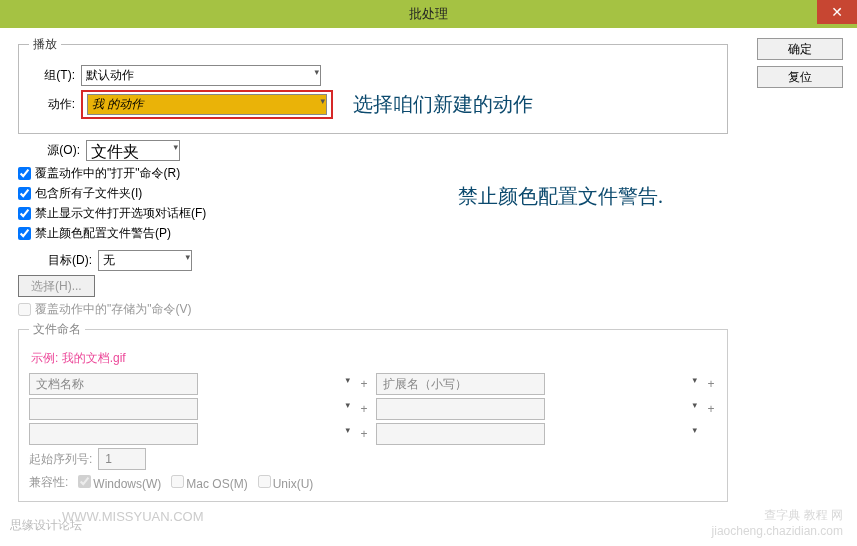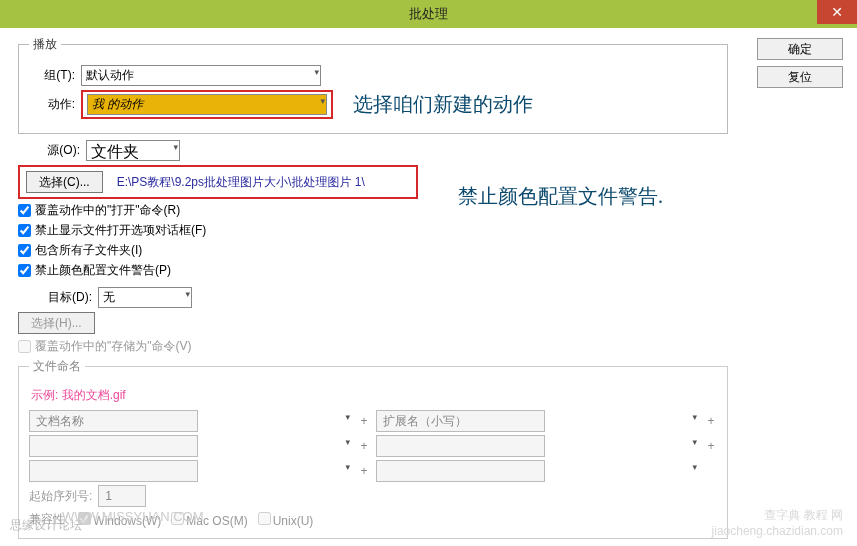--- a/index.html
+++ b/index.html
@@ -84,35 +84,31 @@
   </fieldset>
 
   <div class="source-block">
     <div class="row" style="margin-top:4px; margin-left:16px;">
       <span class="label">源(O):</span>
       <div class="sel-wrap">
         <div class="source-select"><span>文件夹</span></div>
         <span class="dropdown-arrow">▾</span>
       </div>
     </div>
-    <div class="path-row">
-      <button class="select-btn">选择(C)...</button>
-      <span class="path-text">E:\PS教程\9.2ps批处理图片大小\批处理图片 1\</span>
-    </div>
     <div class="checkbox-row">
         <input type="checkbox" checked="" style="">
         <span>覆盖动作中的"打开"命令(R)</span>
       </div>
     <div class="checkbox-row">
         <input type="checkbox" checked="" style="">
-        <span>禁止显示文件打开选项对话框(F)</span>
+        <span>包含所有子文件夹(I)</span>
       </div>
     <div class="checkbox-row">
         <input type="checkbox" checked="" style="">
-        <span>包含所有子文件夹(I)</span>
+        <span>禁止显示文件打开选项对话框(F)</span>
       </div>
     <div class="checkbox-row">
         <input type="checkbox" checked="" style="">
         <span>禁止颜色配置文件警告(P)</span>
       </div>
   </div>
 
   <span class="annotation anno2">禁止颜色配置文件警告.</span>
 
   <div class="dest-block" style="margin-top:8px;">

